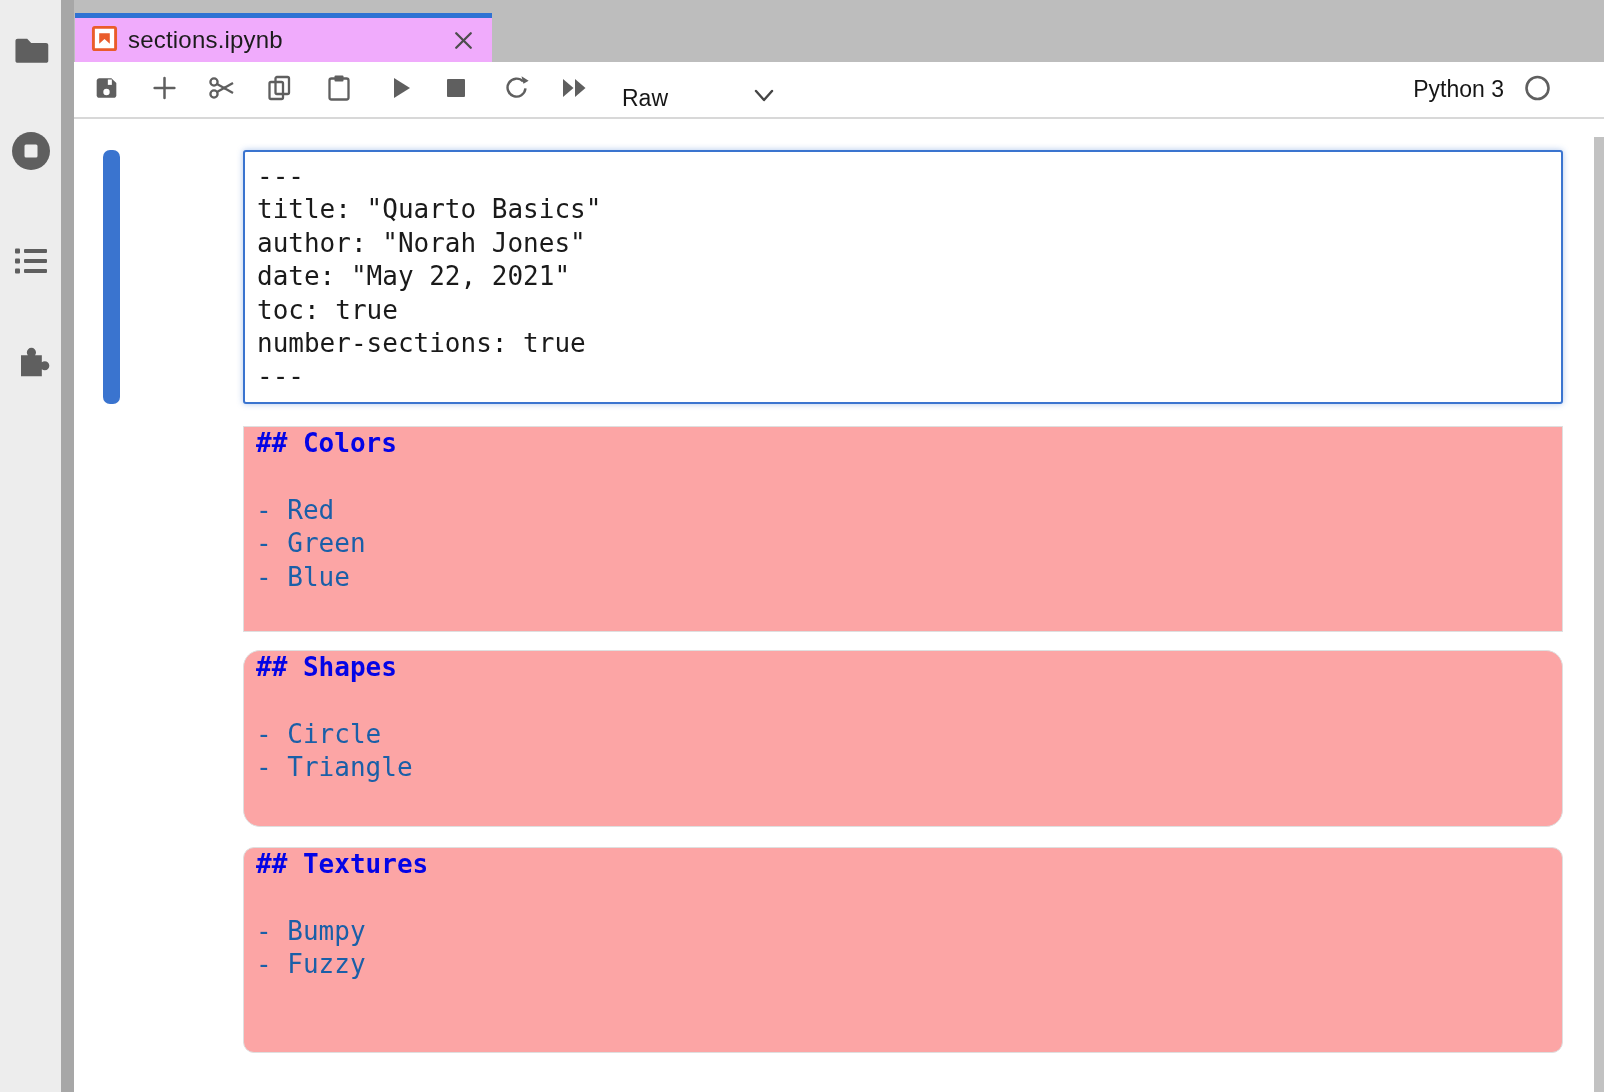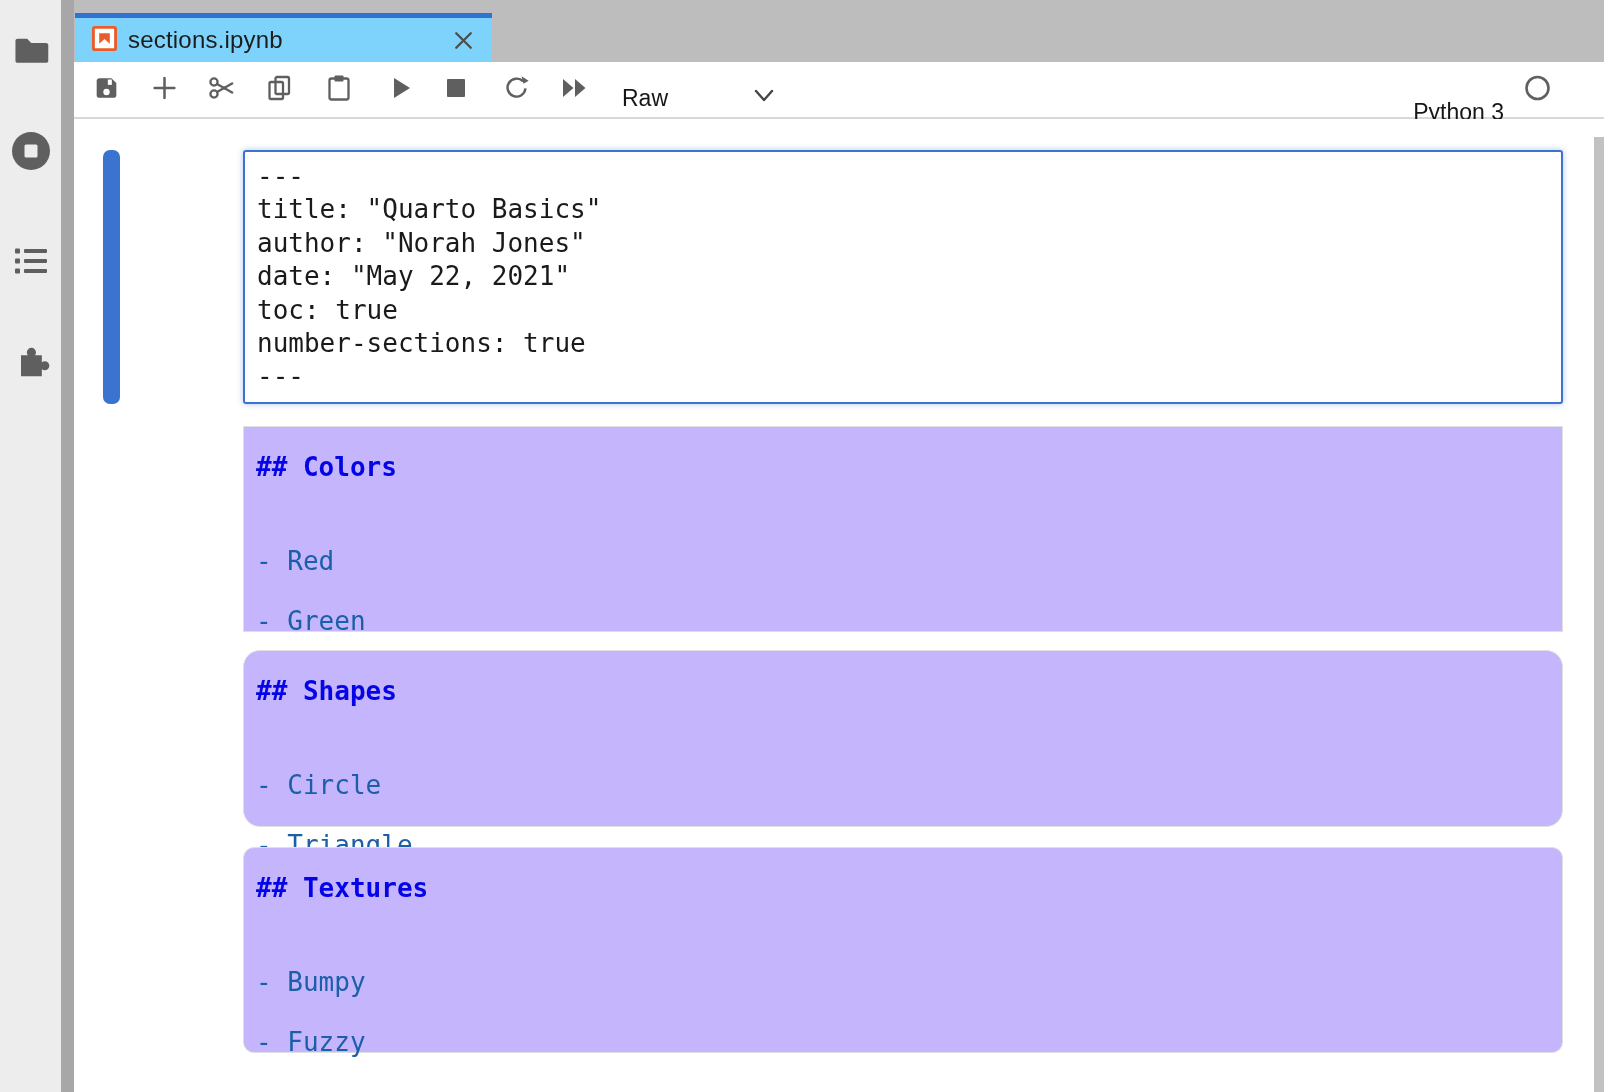--- a/index.html
+++ b/index.html
@@ -14,60 +14,60 @@
   .sb-running  { top:130px; }
   .sb-toc      { top:246px; }
   .sb-ext      { top:342px; }
   .sidebar-divider { position:absolute; left:61px; top:0; width:13px; height:1092px; background:#a7a7a7; }
 
   
   .main { position:absolute; left:74px; top:0; width:1530px; height:1092px; background:#fff; }
 
   
   .tabbar { position:absolute; left:0; top:0; width:100%; height:62px; background:#bdbdbd; }
-  .tab { position:absolute; left:1px; top:13px; width:417px; height:49px; background:#7dd3fc;
+  .tab { position:absolute; left:1px; top:13px; width:417px; height:49px; background:#f0abfc;
          border-top:5px solid #2f72d3; display:flex; align-items:center; padding:0 16px; }
   .tab-title { margin-left:10px; font-size:24px; color:#1c1c1c; letter-spacing:0.2px; }
   .tab-close { margin-left:auto; display:flex; align-items:center; cursor:pointer; }
 
   
   .toolbar { position:absolute; left:0; top:62px; width:100%; height:57px; background:#fff;
              border-bottom:2px solid #d8d8d8; }
   .tb-btn { position:absolute; top:50%; transform:translateY(-50%); display:flex; align-items:center; cursor:pointer; }
   .tb-save    { left:20px; }
   .tb-insert  { left:78px; }
   .tb-cut     { left:133px; }
   .tb-copy    { left:192px; }
   .tb-paste   { left:252px; }
   .tb-run     { left:318px; }
   .tb-stop    { left:372px; }
   .tb-restart { left:429px; }
   .tb-ff      { left:487px; }
   .tb-celltype { position:absolute; left:548px; top:0; height:72px; display:flex; align-items:center; cursor:pointer; }
   .celltype-label { font-size:23px; color:#161616; }
   .celltype-chevron { position:absolute; left:130px; top:50%; transform:translateY(-50%); }
-  .tb-kernel { position:absolute; right:100px; top:0; height:55px; display:flex; align-items:center; cursor:pointer;margin-top:23px; }
+  .tb-kernel { position:absolute; right:100px; top:0; height:55px; display:flex; align-items:center; cursor:pointer; }
   .kernel-label { font-size:23px; color:#161616; }
   .tb-kernel-status { position:absolute; right:53px; top:50%; transform:translateY(-50%); cursor:pointer; }
 
   
   .content { position:absolute; left:0; top:119px; width:100%; height:973px; background:#fff; }
   .collapser { position:absolute; left:29px; top:31px; width:17px; height:254px;
                background:#3a74cf; border-radius:7px; cursor:pointer; }
   .cell { position:absolute; left:169px; width:1320px; }
   .code-line { height:33.4px; line-height:33.4px; font-family:"DejaVu Sans Mono", monospace;
                font-size:26px; color:#1a1a1a; white-space:pre; }
   .cell-raw { top:31px; height:254px; background:#fff; border:2px solid #3a74cf; border-radius:3px;
               box-shadow:0 0 6px rgba(58,116,207,0.40); padding:8px 0 0 12px; }
-  .cell-md { background:#c4b5fd; border:1px solid #dfdfdf; padding:24px 0 0 12px; }
+  .cell-md { background:#fca5a5; border:1px solid #dfdfdf; padding:0 0 0 12px; }
   .cell-md-1 { top:307px; height:206px; }
   .cell-md-2 { top:531px; height:177px;border-radius:17px; }
   .cell-md-3 { top:728px; height:206px;border-radius:11px; }
   .md-header { color:#0404e6; font-weight:bold; }
-  .md-item { color:#1a5fa8;margin-top:27px; }
+  .md-item { color:#1a5fa8; }
 
   
   .right-strip { position:absolute; right:0; top:137px; width:10px; height:955px; background:#c2c2c2; }
 </style>
 </head>
 <body>
 
 <div class="screen">
 
   <div class="sidebar">

